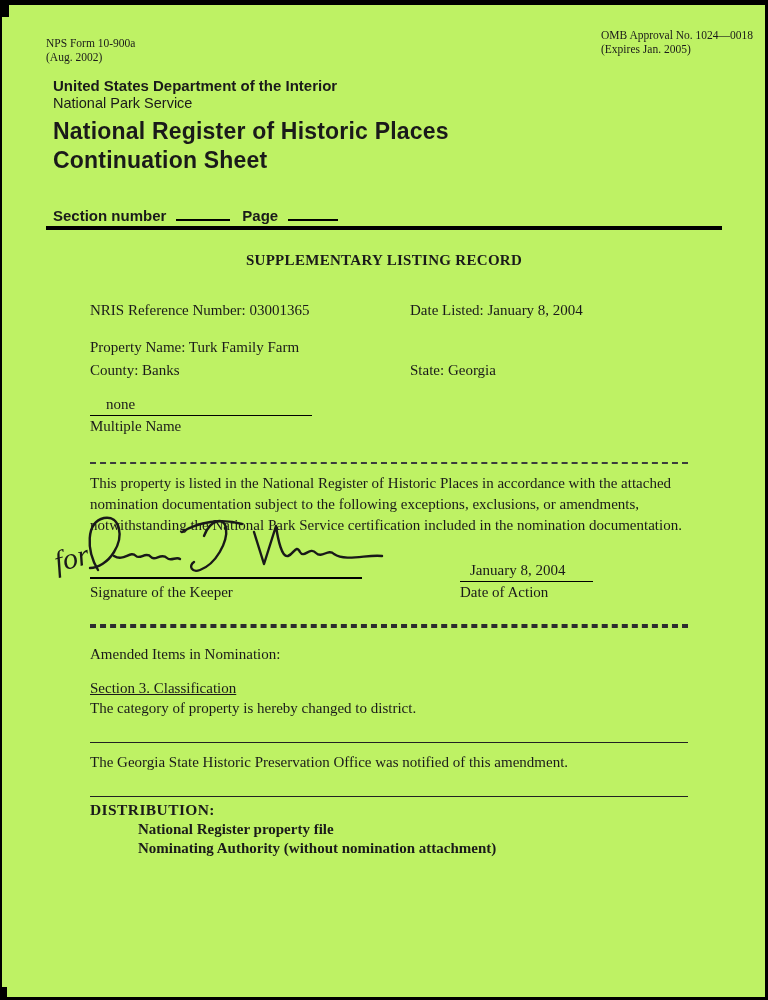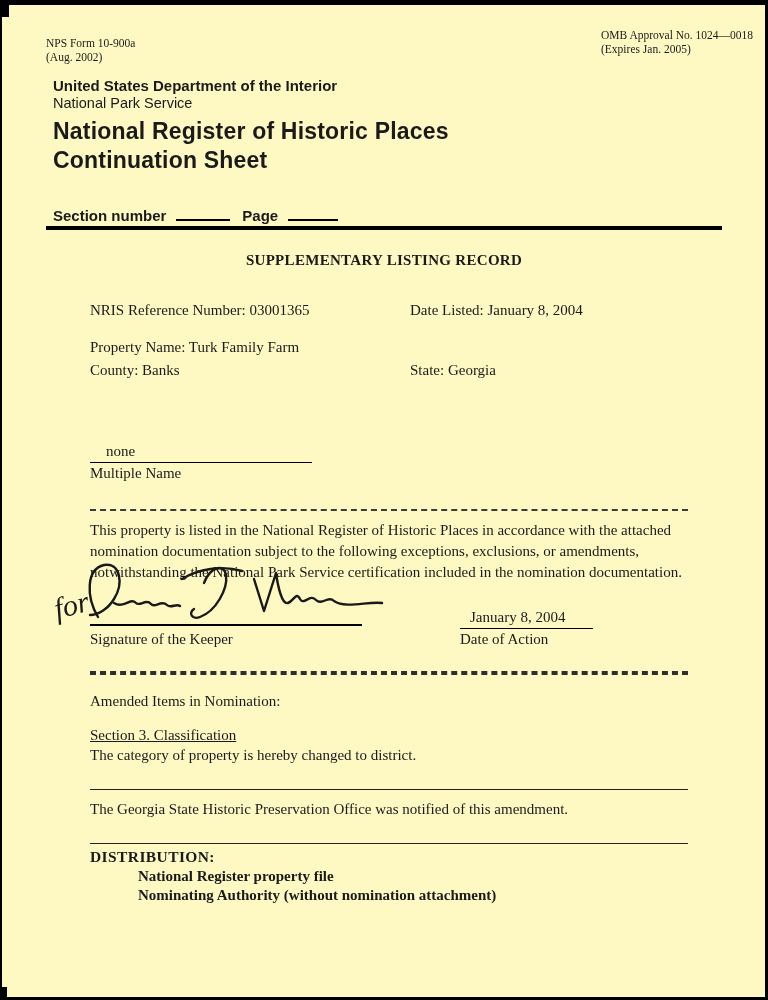--- a/index.html
+++ b/index.html
@@ -1,18 +1,18 @@
 <!DOCTYPE html>
 <html><head>
 <meta charset="utf-8">
 <style>
   * { margin:0; padding:0; box-sizing:border-box; }
   html,body { width:768px; height:1000px; background:#e8e8e8; }
   .page {
-    position:relative; width:768px; height:1000px; background:#fef9c3;
+    position:relative; width:768px; height:1000px; background:#bef264;
     color:#1a1a1a; font-family:"Liberation Serif", serif; overflow:hidden;
   }
   
   .scan-top    { position:absolute; top:0; left:0; right:0; height:5px; background:#000; }
   .scan-right  { position:absolute; top:0; right:0; bottom:0; width:3px; background:#000; }
   .scan-bottom { position:absolute; bottom:0; left:0; right:0; height:3px; background:#000; }
   .scan-left   { position:absolute; top:0; left:0; bottom:0; width:2px; background:#000; }
   .corner-tl   { position:absolute; top:0; left:0; width:9px; height:17px; background:#000; }
   .corner-bl   { position:absolute; bottom:0; left:0; width:7px; height:13px; background:#000; }
 
@@ -39,21 +39,21 @@
 
   .body { position:absolute; left:90px; top:300px; width:600px; font-size:15px; line-height:20px; }
 
   .two-col { display:flex; }
   .two-col .col-a { width:320px; }
   .two-col .col-b { flex:1; }
   .row-2 { margin-top:17px; }
   .row-3 { margin-top:3px; }
 
   .multiple-block { margin-top:14px; }
-  .blank-none { display:inline-block; width:222px; border-bottom:1.5px solid #000; padding-left:16px; height:22px;margin-top:47px; }
+  .blank-none { display:inline-block; width:222px; border-bottom:1.5px solid #000; padding-left:16px; height:22px; }
 
   .dashed-sep { margin-top:26px; width:598px; border-top:2px dashed #3c3c3c; }
 
   .cert-para { margin-top:9px; width:600px; line-height:21px; }
 
   .sig-row { display:flex; margin-top:0; }
   .sig-col { width:370px; }
   .signature-area { position:relative; width:272px; height:43px; border-bottom:2px solid #000; }
   .signature-svg { position:absolute; left:-14px; top:-30px; }
   .for-script { position:absolute; left:-36px; top:12px; font-style:italic; font-size:30px;

